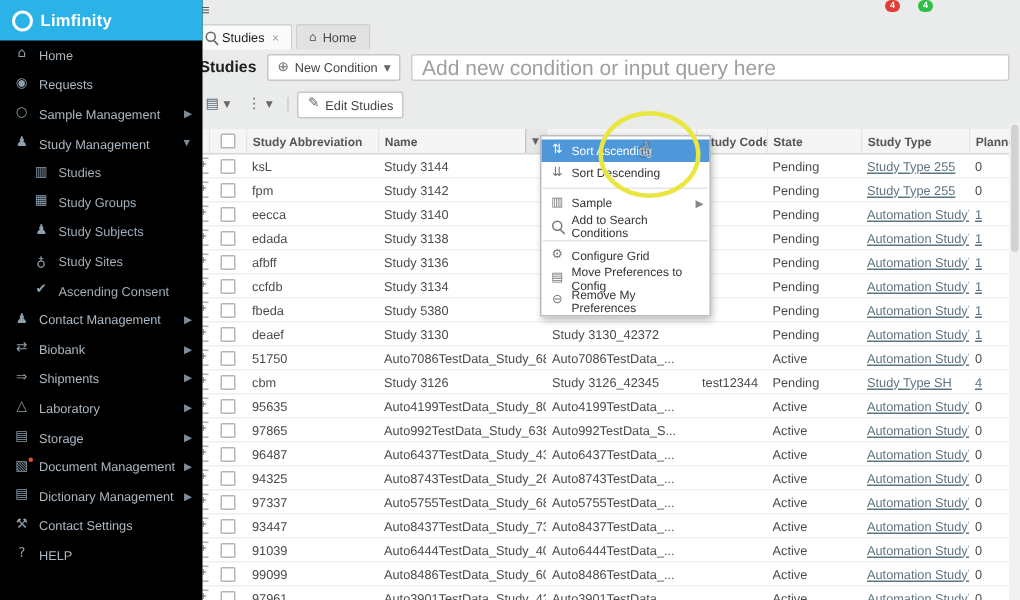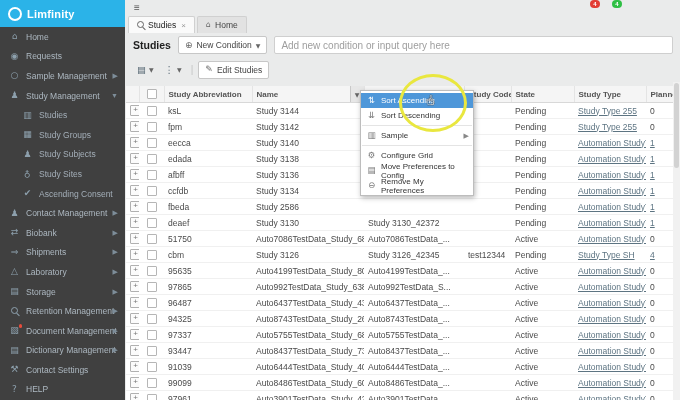--- a/index.html
+++ b/index.html
@@ -1,20 +1,20 @@
 <!DOCTYPE html>
 <html><head>
 <meta charset="utf-8">
 <style>
   html,body{margin:0;padding:0;background:#fff}
   .screen{position:relative;width:680px;height:400px;overflow:hidden;
     font-family:"Liberation Sans","DejaVu Sans",sans-serif;background:#eaebeb;color:#333}
 
   
-  .sidebar{position:absolute;left:0;top:0;width:125px;height:400px;background:#404040;z-index:5}
+  .sidebar{position:absolute;left:0;top:0;width:135px;height:400px;background:#000000;z-index:5}
   .logo{height:27px;background:#2bb3e8;color:#fff;display:flex;align-items:center;gap:5px;
     padding-left:8px;font-size:11px;font-weight:bold;letter-spacing:.2px}
   .logo-o{width:10px;height:10px;border:2.5px solid #fff;border-radius:50%;flex:none}
   .side-item{height:19.6px;display:flex;align-items:center;padding:0 8px;color:#adb8c1;
     font-size:8.5px;cursor:pointer;position:relative;white-space:nowrap}
   .side-item.sub{padding-left:21px;color:#a3aeb8}
   .side-item .ico{width:13px;margin-right:5px;font-size:9px;color:#8da0ad;text-align:center;
     font-family:"DejaVu Sans",sans-serif;position:relative;flex:none;line-height:1}
   .side-item .arr{position:absolute;right:7px;font-size:7px;color:#7d8d99}
   .rot180{display:inline-block;transform:rotate(180deg)}
@@ -40,21 +40,21 @@
   .tab .close{color:#999;font-size:8px;margin-left:1px}
   .tab .ico{font-size:8px;color:#666;font-family:"DejaVu Sans",sans-serif;line-height:1}
 
   .filterbar{height:24px;display:flex;align-items:center;gap:7px;padding:0 7px}
   .fb-title{font-size:10.5px;font-weight:bold;color:#1e1e1e}
   .btn{background:#fff;border:1px solid #c7c7c7;border-radius:2px;font-size:8.5px;color:#444;
     display:flex;align-items:center;gap:4px;padding:0 6px;height:18px;cursor:pointer;white-space:nowrap}
   .btn .gly{font-family:"DejaVu Sans",sans-serif;font-size:9px;color:#666;line-height:1}
   .caret{font-size:6px;color:#666;font-family:"DejaVu Sans",sans-serif}
   .query-input{flex:1;height:16px;border:1px solid #cfcfcf;border-radius:2px;background:#fff;
-    font-size:10px;padding:0 6px;color:#333;font-family:inherit;outline:none}
+    font-size:14px;padding:0 6px;color:#333;font-family:inherit;outline:none}
   .query-input::placeholder{color:#9e9e9e}
 
   .toolbar{height:25px;display:flex;align-items:center;gap:3px;padding:0 7px;font-size:9.5px;color:#555}
   .tool-group{display:flex;align-items:center;gap:3px;padding:2px 4px;cursor:pointer}
   .tool-group .gly{font-family:"DejaVu Sans",sans-serif;line-height:1;color:#5a6b77}
   .vsep{color:#c5c5c5;font-size:10px;margin:0 2px}
 
   
   .grid{position:absolute;left:0;top:86px;width:547px;height:318px;background:#fff;overflow:hidden}
   table{border-collapse:collapse;table-layout:fixed;width:553px;font-size:8.5px}
@@ -163,25 +163,20 @@
           <span class="ico">△</span>
           <span>Laboratory</span>
           <span class="arr">▶</span>
         </div>
         <div class="side-item">
           <span class="ico">▤</span>
           <span>Storage</span>
           <span class="arr">▶</span>
         </div>
         <div class="side-item">
-          <span class="ico"><span class="mag"></span></span>
-          <span>Retention Management</span>
-          <span class="arr">▶</span>
-        </div>
-        <div class="side-item">
           <span class="ico reddot">▧</span>
           <span>Document Management</span>
           <span class="arr">▶</span>
         </div>
         <div class="side-item">
           <span class="ico">▤</span>
           <span>Dictionary Management</span>
           <span class="arr">▶</span>
         </div>
         <div class="side-item">
@@ -371,21 +366,21 @@
               <td><span class="lnk">1</span></td>
             </tr>
             <tr>
               <td>
                 <div class="xp">+</div>
               </td>
               <td>
                 <div class="cb"></div>
               </td>
               <td>fbeda</td>
-              <td>Study 2586</td>
+              <td>Study 5380</td>
               <td></td>
               <td></td>
               <td>Pending</td>
               <td><span class="lnk">Automation StudyT...</span></td>
               <td><span class="lnk">1</span></td>
             </tr>
             <tr>
               <td>
                 <div class="xp">+</div>
               </td>
@@ -581,20 +576,26 @@
       <div class="mi">
         <span class="mico">⇊</span>
         <span>Sort Descending</span>
       </div>
       <div class="mdiv"></div>
       <div class="mi">
         <span class="mico">▥</span>
         <span>Sample</span>
         <span class="sub-arr">▶</span>
       </div>
+      <div class="mi">
+        <span class="mico">
+          <span class="mag"></span>
+        </span>
+        <span>Add to Search Conditions</span>
+      </div>
       <div class="mdiv"></div>
       <div class="mi">
         <span class="mico">⚙</span>
         <span>Configure Grid</span>
       </div>
       <div class="mi">
         <span class="mico">▤</span>
         <span>Move Preferences to Config</span>
       </div>
       <div class="mi">

